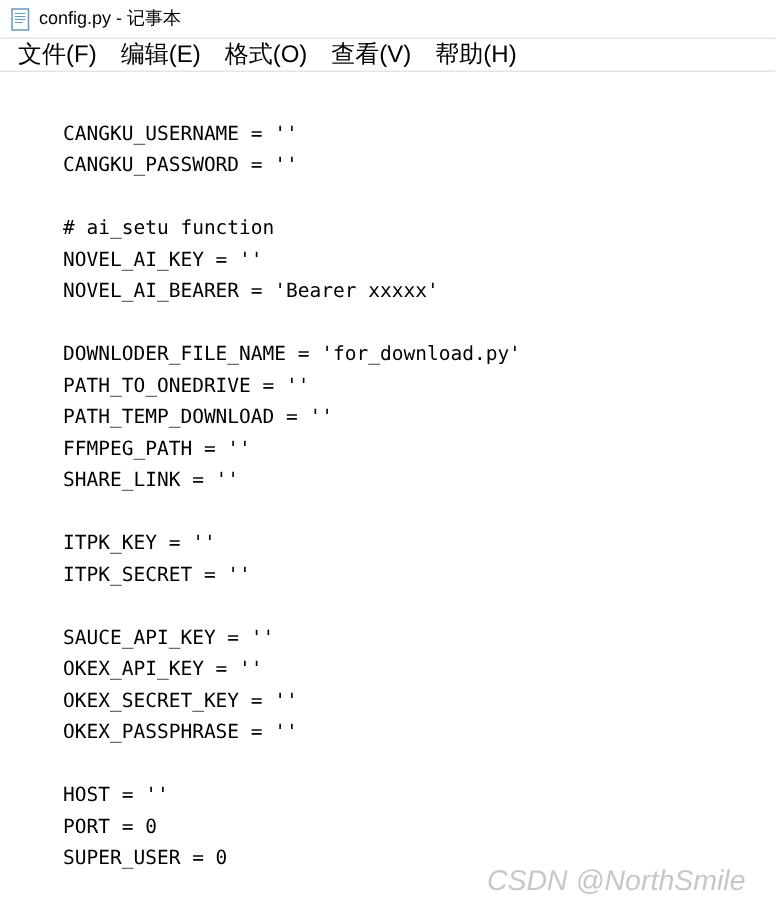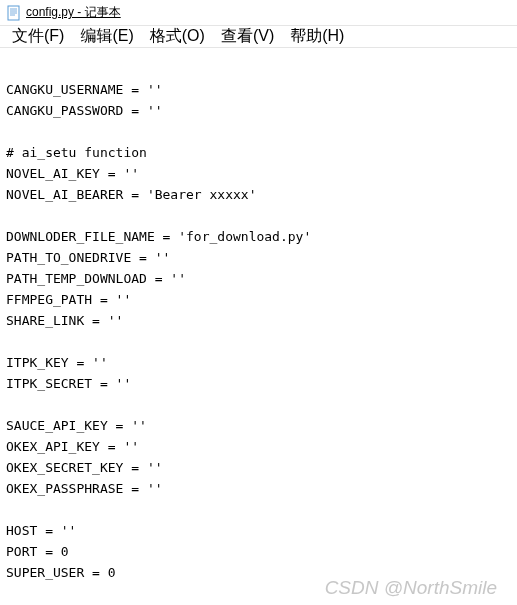--- a/index.html
+++ b/index.html
@@ -12,21 +12,20 @@
       overflow: hidden;
       position: relative;
     }
     .titlebar {
       display: flex;
       align-items: center;
       padding: 4px 6px;
       background: #fff;
       border-bottom: 1px solid #e5e5e5;
       height: 26px;
-      text-decoration: underline;
     }
     .titlebar .icon {
       width: 16px;
       height: 16px;
       margin-right: 4px;
       display: inline-flex;
       align-items: center;
       justify-content: center;
     }
     .titlebar .title {
@@ -48,20 +47,21 @@
       cursor: default;
     }
     .content {
       padding: 10px 6px;
       font-family: "Microsoft YaHei", Consolas, monospace;
       font-size: 13px;
       line-height: 21px;
       color: #000;
       white-space: pre;
       overflow: auto;
+      margin-left: 36px;
     }
     .watermark {
       position: absolute;
       bottom: 6px;
       right: 20px;
       font-size: 19px;
       color: rgba(180, 180, 180, 0.75);
       font-family: Arial, sans-serif;
       pointer-events: none;
       font-style: italic;

